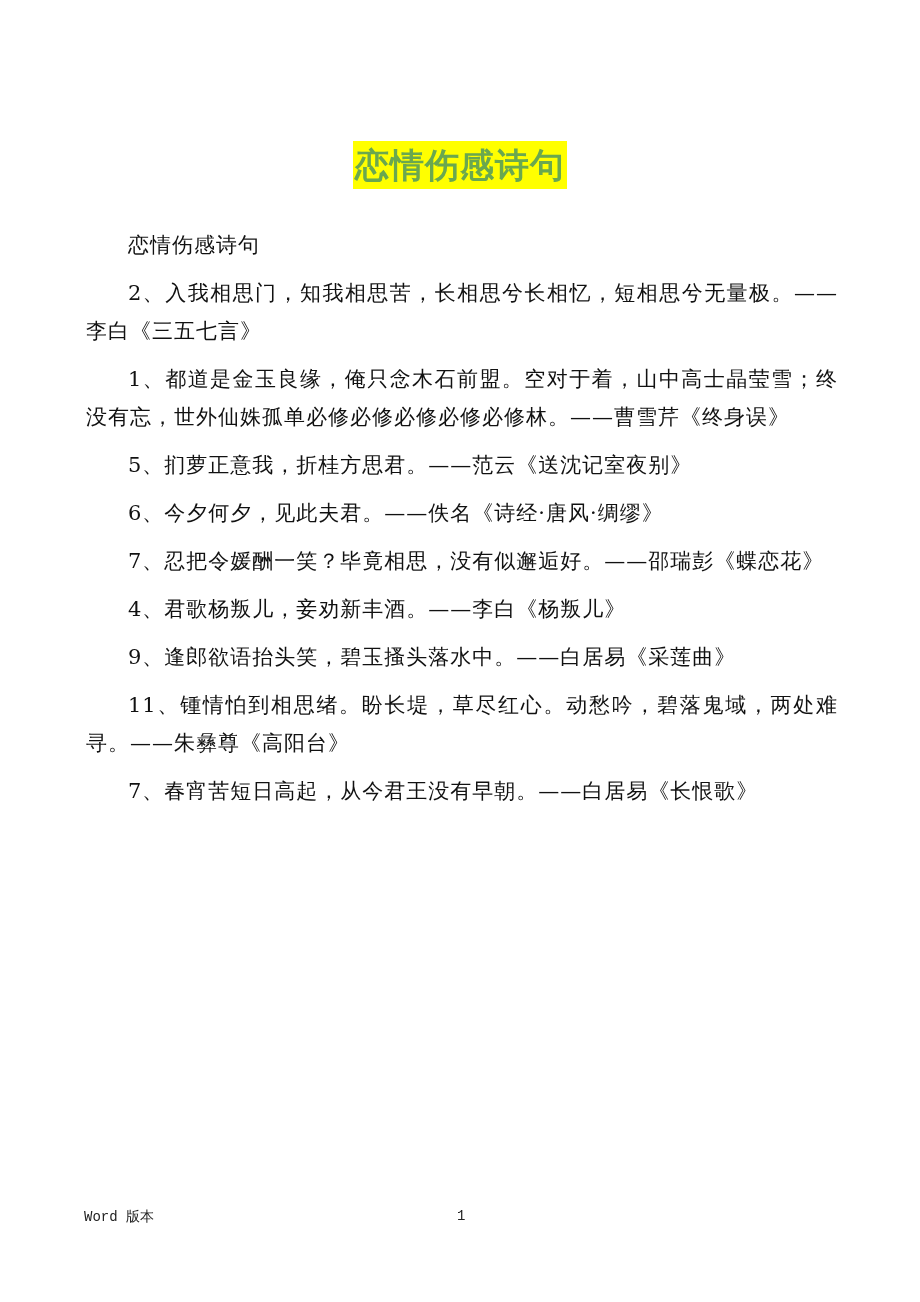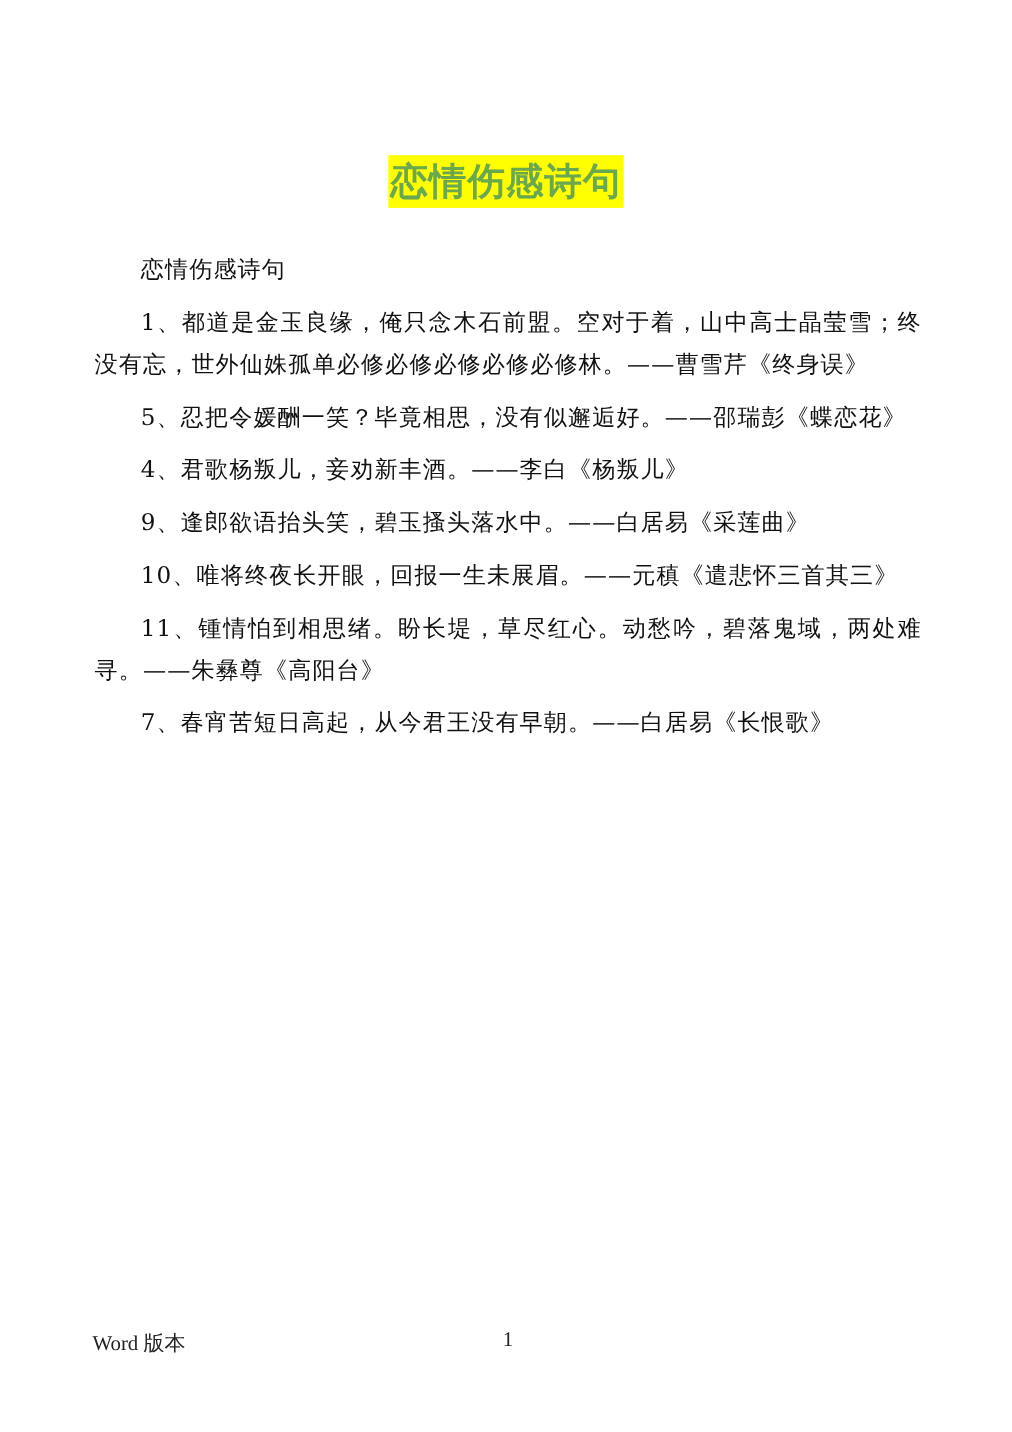--- a/index.html
+++ b/index.html
@@ -7,39 +7,41 @@
          font-family: "DejaVu Serif", "Liberation Serif", serif; color: #111; }
   .page { position: absolute; left: 0; top: 0; width: 920px; height: 1302px; }
   .title-wrap { position: absolute; top: 141px; left: 0; width: 920px; text-align: center; }
   .title { display: inline-block; background: #ffff00; color: #6aa84f;
            font-family: "DejaVu Sans", "Liberation Sans", sans-serif;
            font-size: 34px; font-weight: bold; line-height: 48px; padding: 0 2px; letter-spacing: 1px; }
   .body { position: absolute; left: 86px; top: 226px; width: 752px; }
   .p { font-size: 21px; line-height: 38px; margin: 0 0 10px 0; text-indent: 42px;
        text-align: justify; letter-spacing: 1px; }
   .footer { position: absolute; top: 1208px; left: 84px; width: 760px; height: 20px;
-            font-family: Liberation Serif, serif; font-size: 19px; color: #222; }
+            font-family: Liberation Mono, monospace; font-size: 14px; color: #222; }
   .footer .left { position: absolute; left: 0; top: 0; }
   .footer .pnum { position: absolute; left: 373px; top: 0; }
 </style>
 </head>
 <body>
 
 <div class="page">
   <div class="title-wrap">
     <span class="title">恋情伤感诗句</span>
   </div>
 
   <div class="body">
     <p class="p">恋情伤感诗句</p>
+    <p class="p">2、入我相思门，知我相思苦，长相思兮长相忆，短相思兮无量极。——李白《三五七言》</p>
     <p class="p">1、都道是金玉良缘，俺只念木石前盟。空对于着，山中高士晶莹雪；终没有忘，世外仙姝孤单必修必修必修必修必修林。——曹雪芹《终身误》</p>
-    <p class="p">5、忍把令媛酬一笑？毕竟相思，没有似邂逅好。——邵瑞彭《蝶恋花》</p>
+    <p class="p">5、扪萝正意我，折桂方思君。——范云《送沈记室夜别》</p>
+    <p class="p">6、今夕何夕，见此夫君。——佚名《诗经·唐风·绸缪》</p>
+    <p class="p">7、忍把令媛酬一笑？毕竟相思，没有似邂逅好。——邵瑞彭《蝶恋花》</p>
     <p class="p">4、君歌杨叛儿，妾劝新丰酒。——李白《杨叛儿》</p>
     <p class="p">9、逢郎欲语抬头笑，碧玉搔头落水中。——白居易《采莲曲》</p>
-    <p class="p">10、唯将终夜长开眼，回报一生未展眉。——元稹《遣悲怀三首其三》</p>
     <p class="p">11、锺情怕到相思绪。盼长堤，草尽红心。动愁吟，碧落鬼域，两处难寻。——朱彝尊《高阳台》</p>
     <p class="p">7、春宵苦短日高起，从今君王没有早朝。——白居易《长恨歌》</p>
   </div>
 
   <div class="footer">
     <span class="left">Word 版本</span>
     <span class="pnum">1</span>
   </div>
 </div>
 

